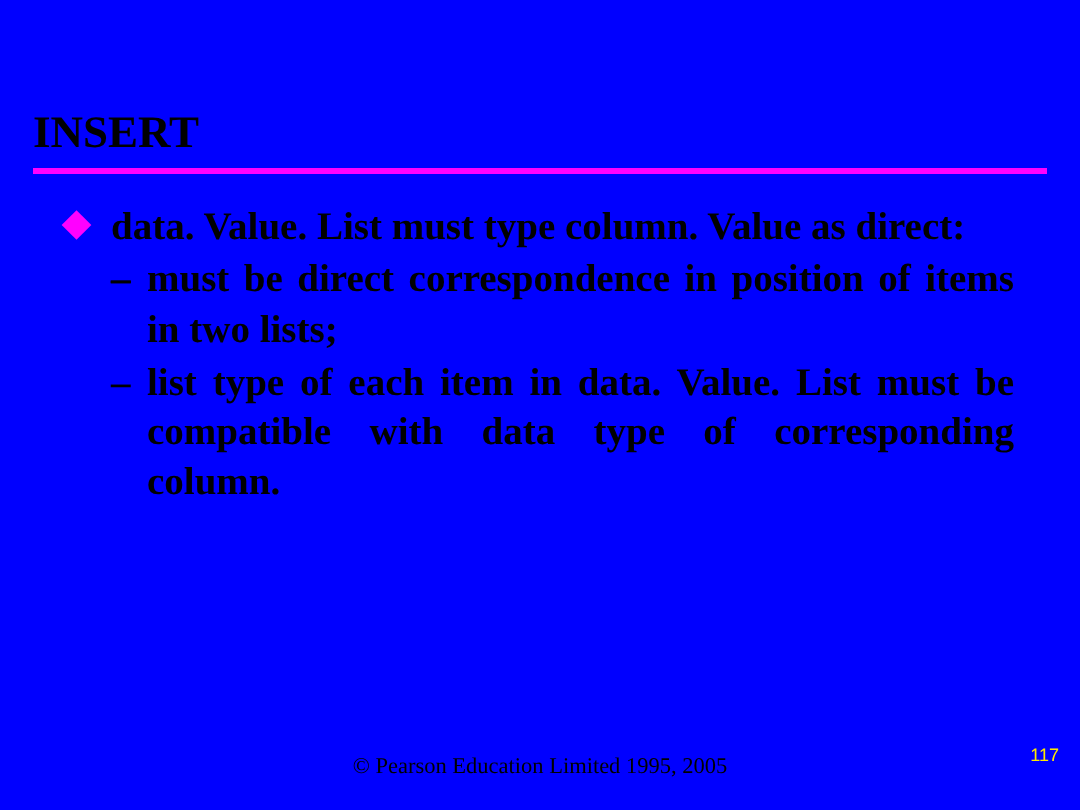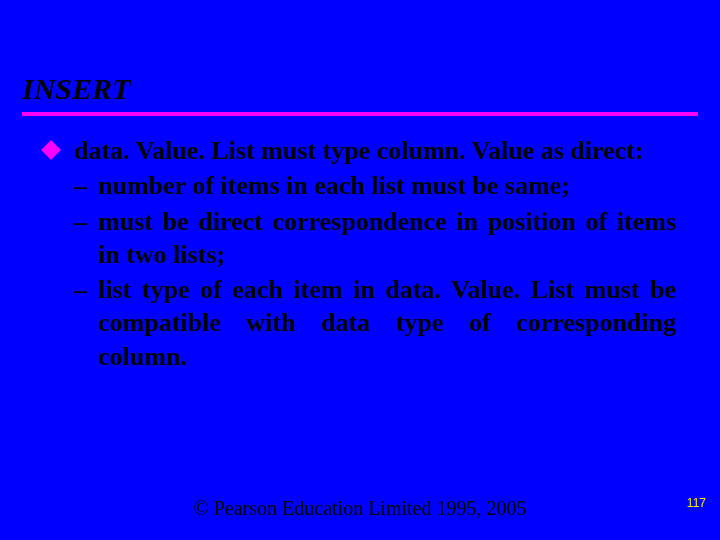--- a/index.html
+++ b/index.html
@@ -17,21 +17,20 @@
     padding-top: 72px;
   }
   .title-wrap {
     margin: 0 22px 0 22px;
   }
   .title {
     font-size: 30px;
     font-weight: bold;
     color: #000;
     padding-bottom: 4px;
-    font-style: italic;
   }
   .rule {
     height: 4px;
     background: #ff00ff;
     margin-top: 2px;
   }
   .body {
     margin: 18px 44px 0 44px;
   }
   .top-item {
@@ -68,21 +67,21 @@
     top: 0;
   }
   .italic { }
   .bold { font-weight: bold; }
   .footer {
     position: absolute;
     bottom: 20px;
     left: 0;
     width: 720px;
     text-align: center;
-    font-size: 20px;
+    font-size: 15px;
     color: #000;
   }
   .pagenum {
     position: absolute;
     right: 14px;
     bottom: 30px;
     font-size: 12px;
     color: #ffea00;
     font-family: Liberation Sans, sans-serif;
   }
@@ -99,21 +98,20 @@
 
   <div class="body">
 
     <div class="top-item">
       <span class="diamond"></span>
       <span class="italic bold">data. Value. List</span><span class="bold"> must type </span><span class="italic bold">column. Value</span><span class="bold"> as direct:</span>
 
       <div class="sub-list">
         <div class="sub-item">
           <span class="dash">–</span>
-          <span>number of items in each list must be same;</span>
         </div>
         <div class="sub-item">
           <span class="dash">–</span>
           <span>must be direct correspondence in position of items in two lists;</span>
         </div>
         <div class="sub-item">
           <span class="dash">–</span>
           <span>list type of each item in </span><span class="italic">data. Value. List</span><span> must be compatible with data type of corresponding column.</span>
         </div>
       </div>

